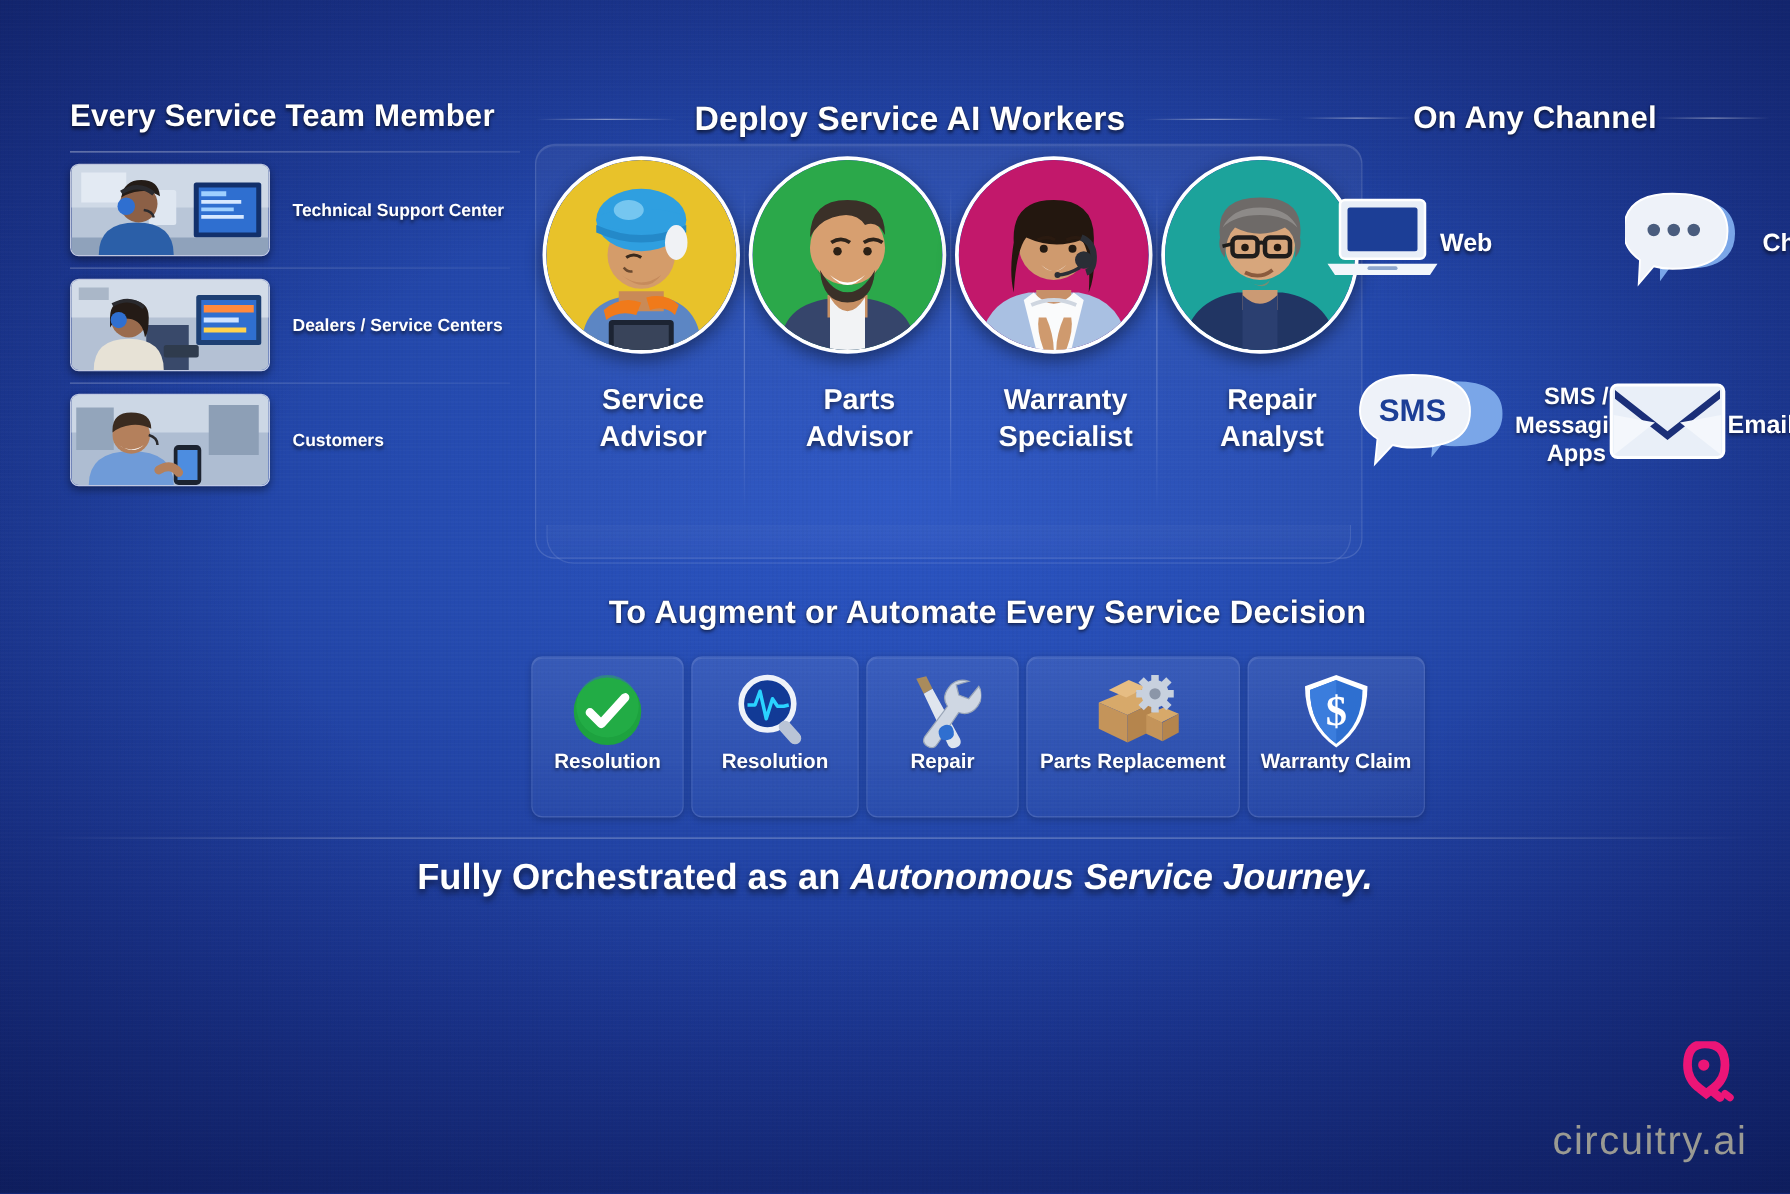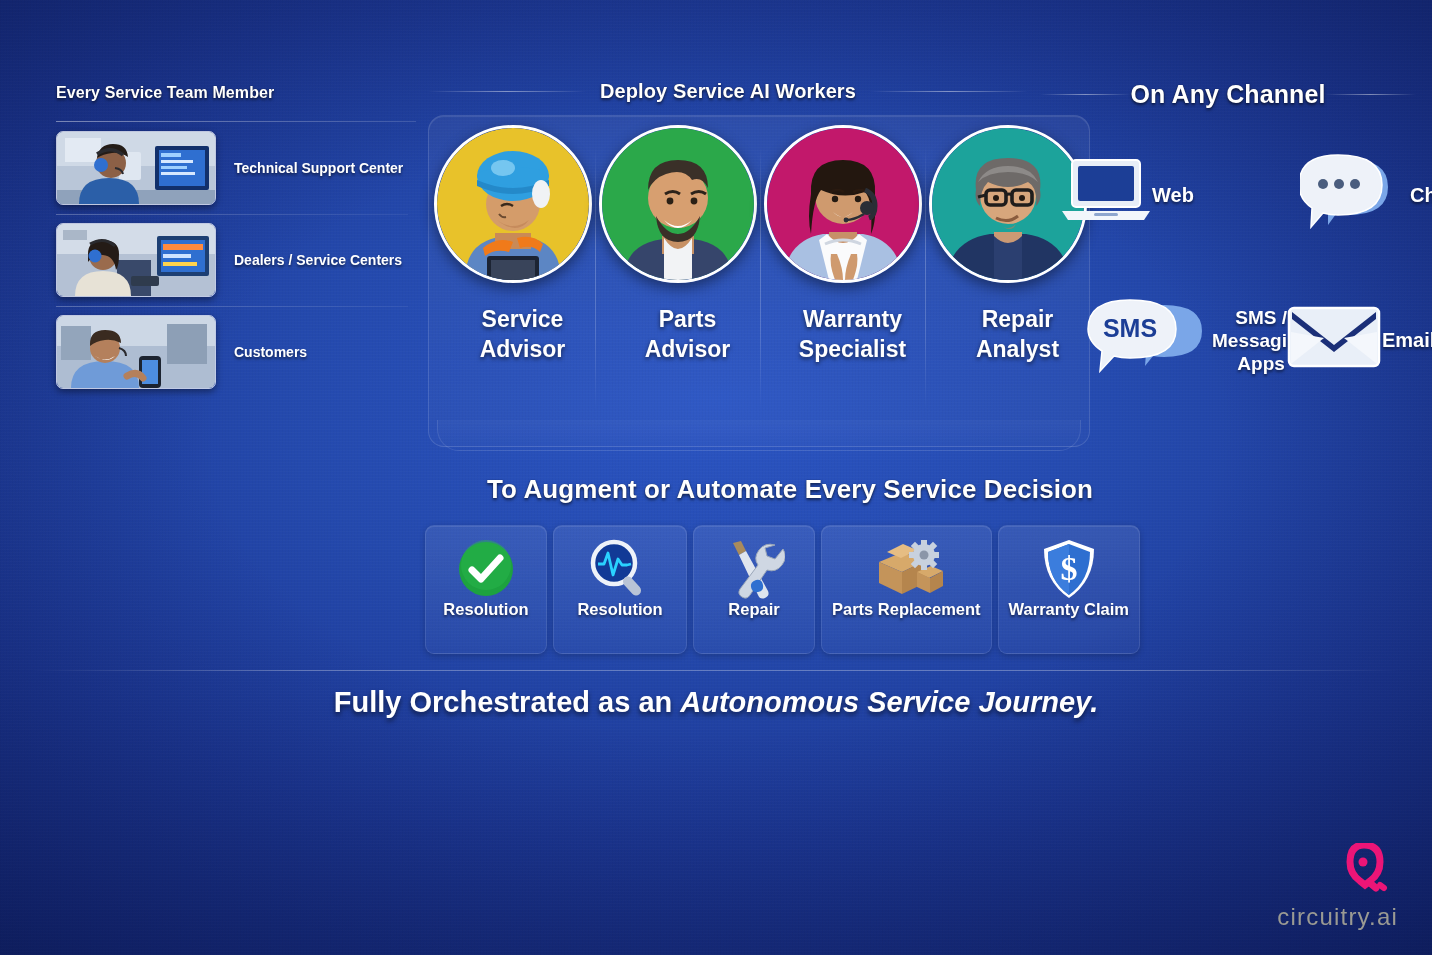--- a/index.html
+++ b/index.html
@@ -32,21 +32,21 @@
   .sec-title{
     color:#fff;font-weight:bold;letter-spacing:.1px;
     text-shadow:0 2px 3px rgba(0,0,0,.55), 0 0 1px rgba(0,0,0,.6);
   }
   .wline{
     height:1px;background:linear-gradient(90deg, rgba(255,255,255,0), rgba(255,255,255,.45), rgba(255,255,255,0));
   }
 
   
   #left{position:absolute;left:56px;top:78px;width:360px;}
-  #left .hd{font-size:16px;line-height:30px;}
+  #left .hd{font-size:25px;line-height:30px;}
   #left .hd-rule{margin-top:13px;width:360px;height:1px;background:linear-gradient(90deg, rgba(255,255,255,.42), rgba(255,255,255,.14));}
   .member{
     display:flex;align-items:center;gap:18px;height:92px;position:relative;
   }
   .member + .member:before{
     content:"";position:absolute;left:0;top:0;width:352px;height:1px;
     background:linear-gradient(90deg, rgba(255,255,255,.26), rgba(255,255,255,.06));
   }
   .thumb{
     width:158px;height:72px;border-radius:7px;flex:0 0 auto;
@@ -55,21 +55,21 @@
     overflow:hidden;position:relative;
   }
   .thumb svg{display:block;width:100%;height:100%;}
   .mlabel{
     color:#fff;font-weight:bold;font-size:14px;line-height:21px;
     text-shadow:0 2px 3px rgba(0,0,0,.55);
   }
 
   
   #centerHead{position:absolute;left:428px;top:80px;width:600px;display:flex;align-items:center;gap:14px;}
-  #centerHead .sec-title{font-size:20px;white-space:nowrap;}
+  #centerHead .sec-title{font-size:27px;white-space:nowrap;}
   #centerHead .wline{flex:1;}
 
   #panel{
     position:absolute;left:428px;top:115px;width:660px;height:330px;
     border-radius:16px;
     border:1px solid rgba(255,255,255,.13);
     background:linear-gradient(180deg, rgba(255,255,255,.050), rgba(255,255,255,.018));
     box-shadow:inset 0 1px 0 rgba(255,255,255,.10);
   }
   #panelSkirt{
@@ -136,21 +136,21 @@
   #tagline{
     position:absolute;left:0;top:686px;width:1432px;text-align:center;
     color:#fff;font-weight:bold;font-size:29px;
     text-shadow:0 3px 5px rgba(0,0,0,.55);
   }
   #tagline em{font-style:italic;}
 
   #logo{position:absolute;right:34px;bottom:24px;display:flex;flex-direction:column;align-items:flex-end;}
   #logoMark{margin-right:6px;margin-bottom:2px;}
   #logoText{
-    color:#9a9a93;font-size:24px;letter-spacing:1.2px;font-weight:normal;
+    color:#9a9a93;font-size:32px;letter-spacing:1.2px;font-weight:normal;
   }
 </style>
 </head>
 <body>
 
 <div id="bg"></div>
 <div id="vig"></div>
 
 <div class="stage">
 

